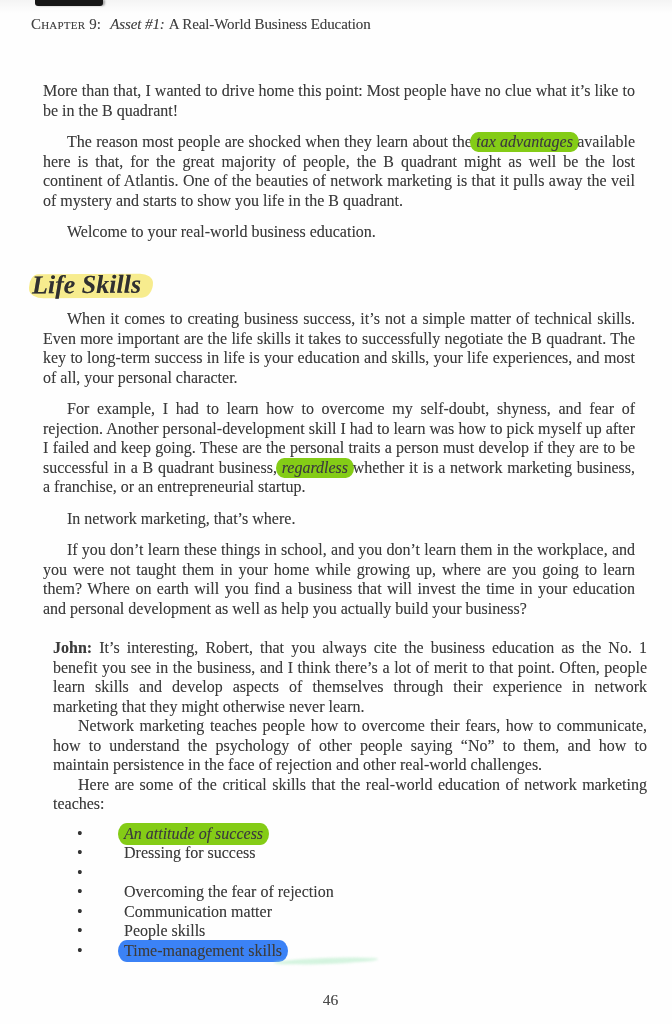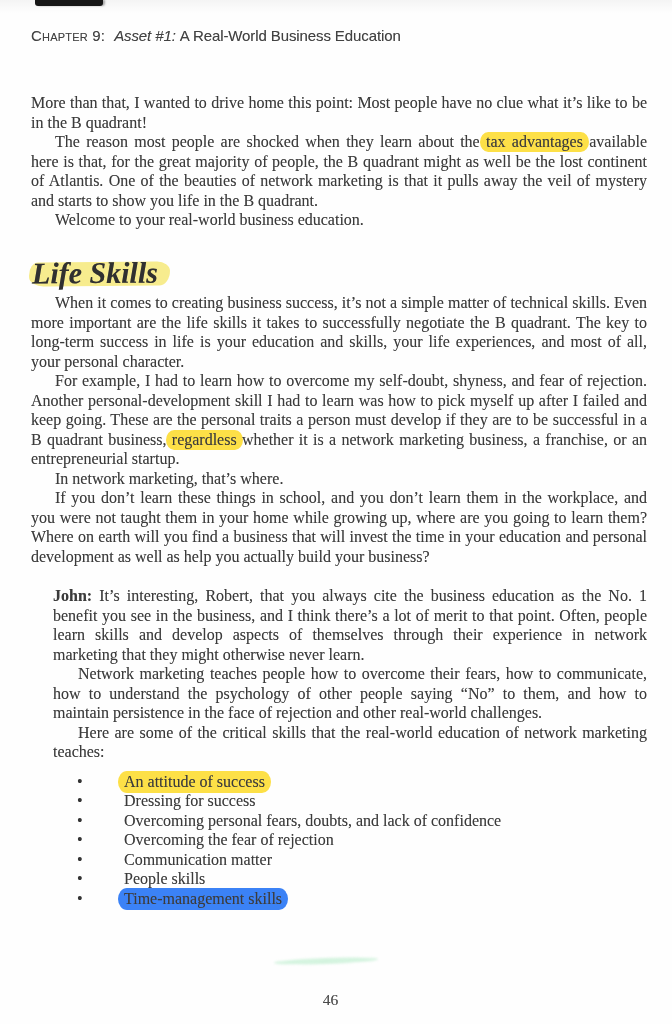--- a/index.html
+++ b/index.html
@@ -24,59 +24,59 @@
   .scan-artifact {
     position: absolute;
     top: 0; left: 35px;
     width: 68px; height: 6px;
     background: #161616;
     border-radius: 0 0 3px 3px;
     box-shadow: 2px 0 2px rgba(20,20,20,0.35);
   }
   .chapter-header {
     position: relative;
-    padding: 27px 26px 0 31px;
-    font-family: Liberation Sans, sans-serif;
+    padding: 15px 26px 0 31px;
+    font-family: Liberation Serif, serif;
     font-size: 15px;
     line-height: 18px;
     color: #424242;
     letter-spacing: -0.1px;
     white-space: nowrap;
   }
   .chapter-label { font-variant-caps: small-caps; letter-spacing: 0.2px; }
   .chapter-title-italic { font-style: italic; margin-left: 9px; }
   .chapter-title-rest { margin-left: 4px; }
   .body-text {
     margin: 48px 25px 0 31px;
     text-align: justify;
     font-size: 16px;
     line-height: 19.5px;
   }
-  .body-text p { margin: 0; }
+  .body-text p { margin: 12px; }
   p.indent { text-indent: 24px; }
   .section-heading-wrap { margin: 32px 0 6px -2px; text-align: left; text-indent: 0; }
   .section-heading {
     display: inline-block;
-    font-size: 30px;
+    font-size: 26px;
     font-weight: bold;
     font-style: italic;
     color: #303030;
     background: #f7ec8e;
     padding: 1px 12px 3px 3px;
     border-radius: 10px 14px 12px 16px / 14px 10px 16px 10px;
     transform: rotate(-0.4deg);
   }
   .hl {
     padding: 1px 6px 2px;
     margin: -1px -6px -2px;
     border-radius: 9px / 11px;
     box-decoration-break: clone;
     -webkit-box-decoration-break: clone;
   }
-  .hl-cyan  { background: #fde047; }
+  .hl-cyan  { background: #84cc16; font-style: italic; }
   .hl-green { background: #3b82f6; }
   .john-block { margin: 20px 0 0 22px; }
   .john-block p { margin: 0; }
   .john-block p.jp-indent { text-indent: 25px; }
   .speaker { font-weight: bold; }
   .bullet-list { margin-top: 10px; }
   .bullet-row { display: flex; padding-left: 24px; line-height: 19.5px; }
   .bullet-dot { flex: none; width: 47px; color: #333; }
   .bullet-label {}
   .green-tail {
@@ -137,21 +137,20 @@
         <div class="bullet-row">
           <span class="bullet-dot">•</span>
           <span class="bullet-label hl hl-cyan">An attitude of success</span>
         </div>
         <div class="bullet-row">
           <span class="bullet-dot">•</span>
           <span class="bullet-label">Dressing for success</span>
         </div>
         <div class="bullet-row">
           <span class="bullet-dot">•</span>
-          <span class="bullet-label">Overcoming personal fears, doubts, and lack of confidence</span>
         </div>
         <div class="bullet-row">
           <span class="bullet-dot">•</span>
           <span class="bullet-label">Overcoming the fear of rejection</span>
         </div>
         <div class="bullet-row">
           <span class="bullet-dot">•</span>
           <span class="bullet-label">Communication matter</span>
         </div>
         <div class="bullet-row">

